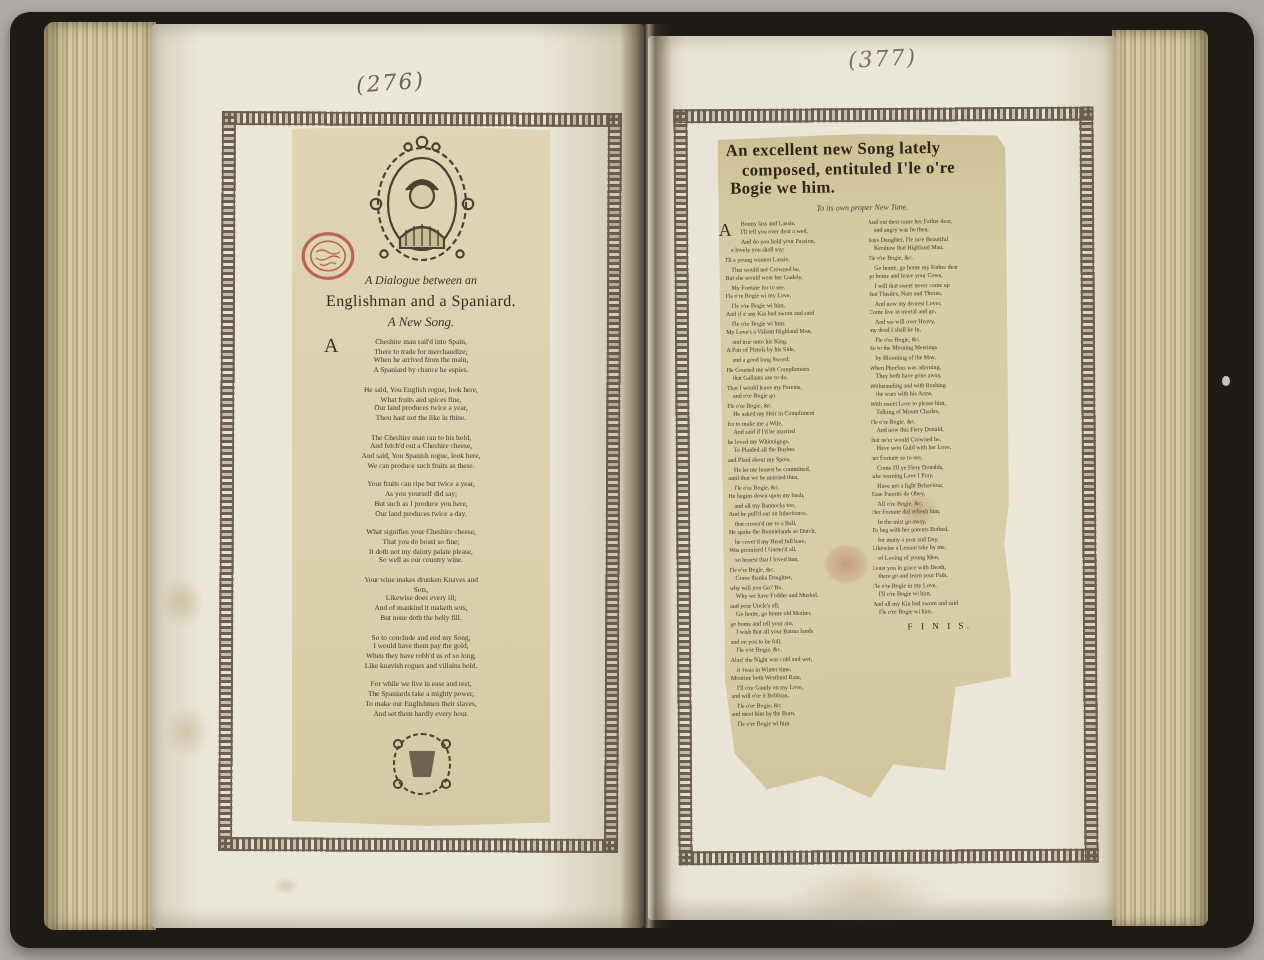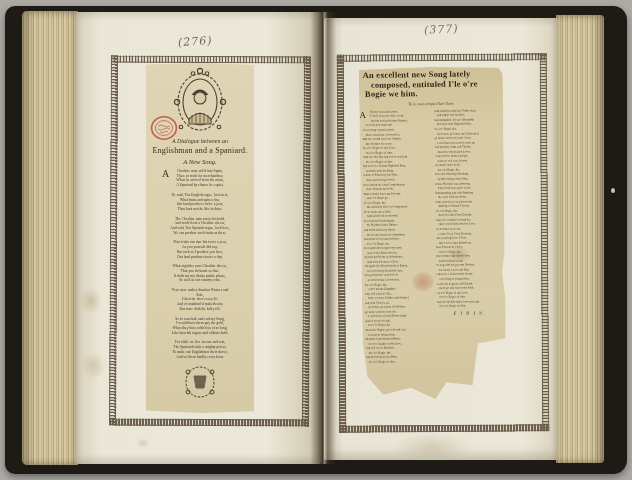--- a/index.html
+++ b/index.html
@@ -34,21 +34,21 @@
     background:repeating-linear-gradient(90deg,#5b4d3a 0 1.5px,rgba(91,77,58,.3) 1.5px 3px,#5b4d3a 3px 4.5px,rgba(91,77,58,.05) 4.5px 6px);
     box-shadow:inset 0 1px 0 #5b4d3a, inset 0 -1px 0 #5b4d3a;}
   .lace .lv{top:0;bottom:0;width:7px;
     background:repeating-linear-gradient(0deg,#5b4d3a 0 1.5px,rgba(91,77,58,.3) 1.5px 3px,#5b4d3a 3px 4.5px,rgba(91,77,58,.05) 4.5px 6px);
     box-shadow:inset 1px 0 0 #5b4d3a, inset -1px 0 0 #5b4d3a;}
   .lace .t{top:0}.lace .b{bottom:0}.lace .lft{left:0}.lace .rgt{right:0}
   .lace.left-frame{left:110px;top:56px;width:200px;height:370px;transform:rotate(.3deg);}
   .lace.right-frame{left:338px;top:54px;width:210px;height:378px;transform:rotate(-.4deg);}
   
   .slip{position:absolute;box-shadow:0 1px 3px rgba(60,45,20,.35);}
-  .slip.left{left:146px;top:63px;width:108px;height:350px;background:linear-gradient(180deg,#dfd4b4,#dcd0ae 60%,#d6c9a5);
+  .slip.left{left:146px;top:63px;width:129px;height:350px;background:linear-gradient(180deg,#dfd4b4,#dcd0ae 60%,#d6c9a5);
     clip-path:polygon(0 .4%,55% 0,100% .6%,100% 99.5%,52% 100%,0 99.3%);}
   .slip.right{left:361px;top:67px;width:144px;height:332px;transform:rotate(-.8deg);
     background:linear-gradient(180deg,#cfc096,#d8cba5 18%,#d9cda9 70%,#d2c49c);
     clip-path:polygon(0 .6%,48% 0,97% .5%,100% 2.5%,99.4% 56%,97.6% 62%,99.6% 70%,99.2% 82%,80% 83.5%,76% 96%,58% 95%,50% 100%,33% 96.5%,14% 98.5%,3% 93%,0 82%);}
   .woodcut{display:block;margin:2px auto 0;}
   .stamp{position:absolute;left:4px;top:52px;opacity:.85;}
   .bt1{font:italic 6px "Liberation Serif", serif;text-align:center;color:#3c3326;margin-top:1px;}
   .bt2{font:8px "Liberation Serif", serif;text-align:center;color:#362d21;margin-top:2px;letter-spacing:.2px;}
   .bt3{font:italic 6.5px "Liberation Serif", serif;text-align:center;color:#3c3326;margin:3px 0 4px;}
   .stanzas{position:relative;}

